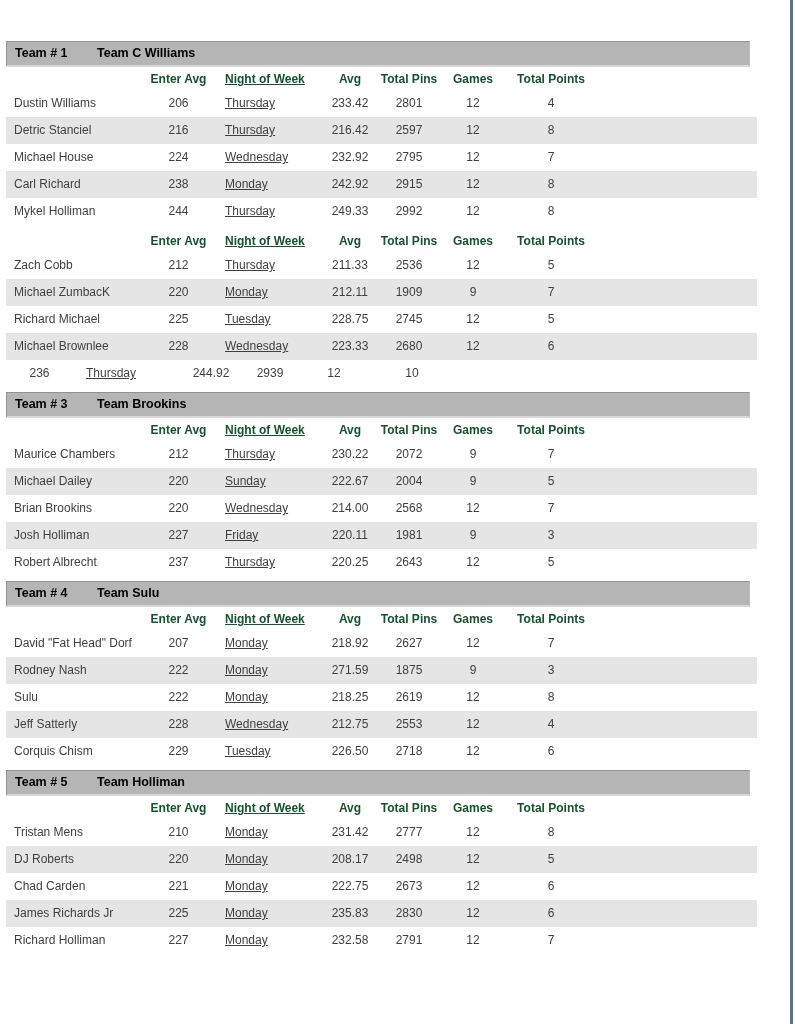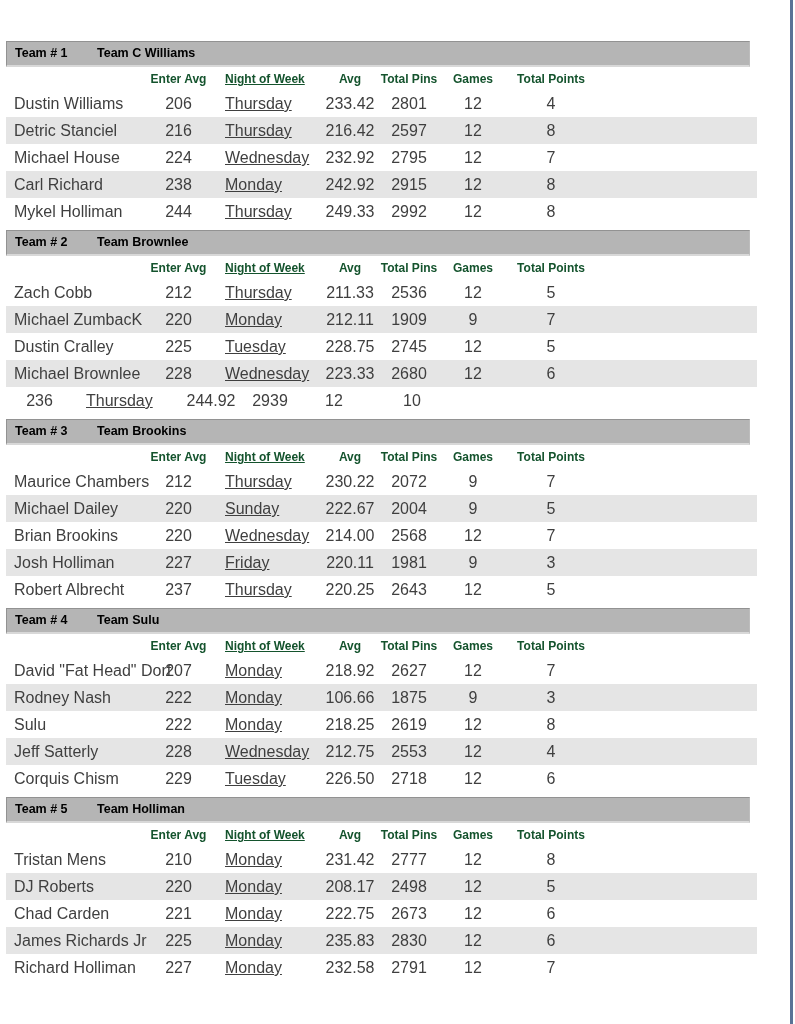--- a/index.html
+++ b/index.html
@@ -23,21 +23,21 @@
     font-weight:bold;font-size:12.5px;color:#000;
     white-space:nowrap;
   }
   .team-num{display:inline-block;width:82px;padding-left:8px;box-sizing:content-box;}
   .header-row{
     display:flex;width:751px;height:22px;line-height:22px;margin-top:1px;
     font-weight:bold;font-size:12px;color:#14532d;white-space:nowrap;
   }
   .data-row{
     display:flex;width:751px;height:27px;line-height:27px;
-    font-size:16px;color:#3f3f3f;white-space:nowrap;
+    font-size:12px;color:#3f3f3f;white-space:nowrap;
   }
   .data-row.striped{background:#e5e5e5;}
   .c-name,.c-eavg,.c-night,.c-avg,.c-pins,.c-games,.c-pts{
     box-sizing:border-box;flex-shrink:0;display:inline-block;
   }
   .c-name{width:139px;padding-left:8px;text-align:left;}
   .c-eavg{width:67px;text-align:center;}
   .c-night{width:110px;padding-left:13px;text-align:left;text-decoration:underline;}
   .c-avg{width:56px;text-align:center;}
   .c-pins{width:62px;text-align:center;}
@@ -100,21 +100,20 @@
         <span class="c-name">Mykel Holliman</span>
         <span class="c-eavg">244</span>
         <span class="c-night">Thursday</span>
         <span class="c-avg">249.33</span>
         <span class="c-pins">2992</span>
         <span class="c-games">12</span>
         <span class="c-pts">8</span>
       </div>
     </div>
     <div class="team-section">
-      <div class="team-bar"><span class="team-num">Team # 2</span><span class="team-name">Team Brownlee</span></div>
       <div class="header-row">
         <span class="c-name"></span>
         <span class="c-eavg">Enter Avg</span>
         <span class="c-night">Night of Week</span>
         <span class="c-avg">Avg</span>
         <span class="c-pins">Total Pins</span>
         <span class="c-games">Games</span>
         <span class="c-pts">Total Points</span>
       </div>
       <div class="data-row">
@@ -129,21 +128,21 @@
       <div class="data-row striped">
         <span class="c-name">Michael ZumbacK</span>
         <span class="c-eavg">220</span>
         <span class="c-night">Monday</span>
         <span class="c-avg">212.11</span>
         <span class="c-pins">1909</span>
         <span class="c-games">9</span>
         <span class="c-pts">7</span>
       </div>
       <div class="data-row">
-        <span class="c-name">Dustin Cralley</span>
+        <span class="c-name">Richard Michael</span>
         <span class="c-eavg">225</span>
         <span class="c-night">Tuesday</span>
         <span class="c-avg">228.75</span>
         <span class="c-pins">2745</span>
         <span class="c-games">12</span>
         <span class="c-pts">5</span>
       </div>
       <div class="data-row striped">
         <span class="c-name">Michael Brownlee</span>
         <span class="c-eavg">228</span>
@@ -236,21 +235,21 @@
         <span class="c-night">Monday</span>
         <span class="c-avg">218.92</span>
         <span class="c-pins">2627</span>
         <span class="c-games">12</span>
         <span class="c-pts">7</span>
       </div>
       <div class="data-row striped">
         <span class="c-name">Rodney Nash</span>
         <span class="c-eavg">222</span>
         <span class="c-night">Monday</span>
-        <span class="c-avg">106.66</span>
+        <span class="c-avg">271.59</span>
         <span class="c-pins">1875</span>
         <span class="c-games">9</span>
         <span class="c-pts">3</span>
       </div>
       <div class="data-row">
         <span class="c-name">Sulu</span>
         <span class="c-eavg">222</span>
         <span class="c-night">Monday</span>
         <span class="c-avg">218.25</span>
         <span class="c-pins">2619</span>

